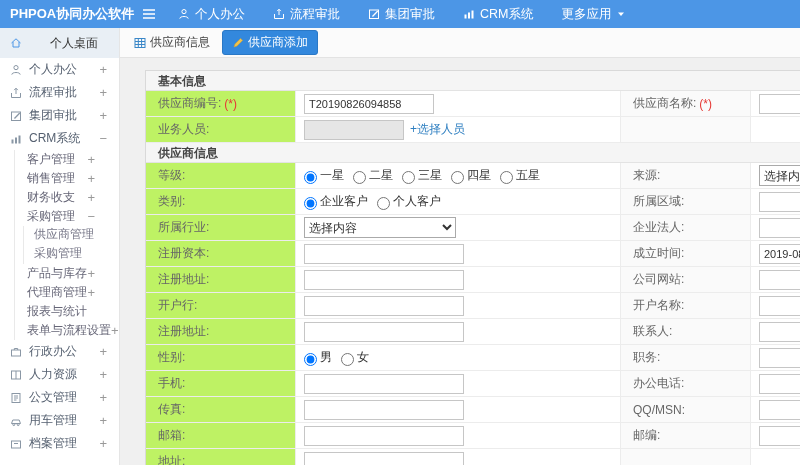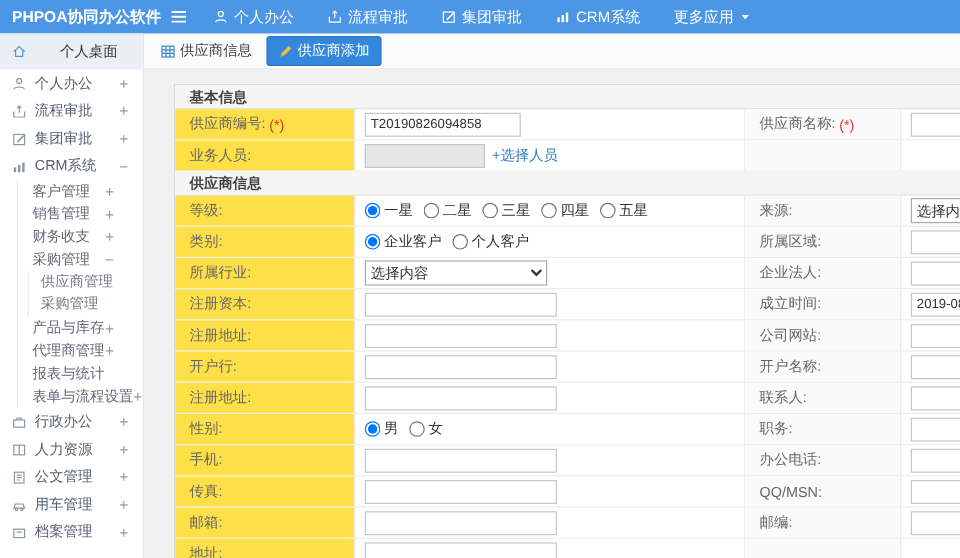--- a/index.html
+++ b/index.html
@@ -36,29 +36,29 @@
   .tabbar { height:30px; background:#fbfbfb; border-bottom:1px solid #e3e3e3; display:flex; align-items:center; gap:12px; padding-left:14px; flex-shrink:0; }
   .tab { display:flex; align-items:center; gap:4px; color:#444; cursor:pointer; }
   .tab-btn { display:flex; align-items:center; gap:4px; background:#3388dd; border:1px solid #2a78c6; color:#fff; border-radius:3px; padding:3px 9px; cursor:pointer; }
 
   
   .content { flex:1; background:#f0f0f0; padding:12px 0 0 25px; overflow:hidden; }
   .form-panel { width:905px; background:#fff; border:1px solid #d9d9d9; }
   .sec-hdr { height:20px; line-height:20px; background:#f5f5f5; border-bottom:1px solid #e3e3e3; padding-left:12px; font-weight:bold; color:#444; }
   .frow { display:flex; height:26px; border-bottom:1px solid #ececec; align-items:stretch; }
   .cell { display:flex; align-items:center; }
-  .cl1 { width:150px; background:#fde047; border-right:1px solid #ececec; padding-left:12px; color:#666; }
+  .cl1 { width:150px; background:#bef264; border-right:1px solid #ececec; padding-left:12px; color:#666; }
   .cf1 { width:325px; border-right:1px solid #ececec; padding-left:8px; }
   .cl2 { width:130px; background:#fafafa; border-right:1px solid #ececec; padding-left:12px; color:#666; }
   .cf2 { flex:1; padding-left:8px; }
   .req { color:#e53935; margin-left:3px; }
   .frow input[type=text] { height:20px; border:1px solid #c6c6c6; padding:0 4px; font-size:11px; font-family:inherit; color:#333; }
   .frow input.dim { background:#e6e6e6; }
   .frow select { height:21px; border:1px solid #aaa; font-size:12px; font-family:inherit; color:#333; background:#fff; }
-  .rlab { display:inline-flex; align-items:center; margin-right:9px; cursor:pointer; color:#333; }
+  .rlab { display:inline-flex; align-items:flex-end; margin-right:9px; cursor:pointer; color:#333; }
   .rlab input { margin:0 3px 0 0; }
   .pick-link { color:#2e7fc1; text-decoration:none; margin-left:6px; cursor:pointer; white-space:nowrap; }
 </style>
 </head>
 <body>
 
 <div class="topbar">
   <div class="logo">PHPOA协同办公软件</div>
   <div class="hamburger" id="hamburger">
       <span class="icn">

